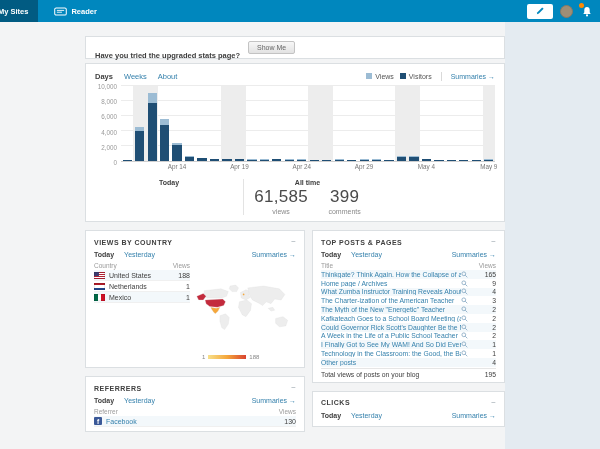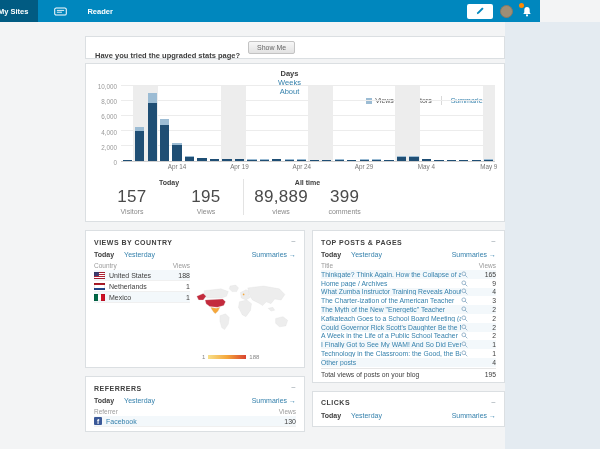--- a/index.html
+++ b/index.html
@@ -1,25 +1,25 @@
 <!DOCTYPE html>
 <html><head>
 <meta charset="utf-8">
 <style>
   * { margin:0; padding:0; box-sizing:border-box; }
   html,body { width:600px; height:449px; overflow:hidden; }
   body { font-family:"Liberation Sans", sans-serif; background:#f3f4f5; position:relative; color:#404040; }
 
   
-  .topbar { position:absolute; top:0; left:0; width:540px; height:22px; background:#0087be;
+  .topbar { position:absolute; top:0; left:0; width:600px; height:22px; background:#0087be;
             display:flex; align-items:center; justify-content:space-between; z-index:10; }
   .tb-left { display:flex; align-items:center; height:100%; }
   .tb-mysites { background:#015b82; color:#fff; font-size:7.5px; font-weight:bold; height:100%;
                 display:flex; align-items:center; padding:0 10px 0 6px; margin-left:-8px; }
-  .tb-reader { display:flex; align-items:center; gap:20px; color:#fff; font-size:7.5px; font-weight:bold; margin-left:16px; }
+  .tb-reader { display:flex; align-items:center; gap:4px; color:#fff; font-size:7.5px; font-weight:bold; margin-left:16px; }
   .tb-right { display:flex; align-items:center; gap:7px; padding-right:7px; }
   .newpost { width:26px; height:15px; background:#fff; border-radius:2px; display:flex; align-items:center; justify-content:center; }
   .avatar { width:13px; height:13px; border-radius:50%; background:#9e8e76; border:1px solid #8a7a64; }
   .bell { position:relative; width:13px; height:14px; display:flex; align-items:center; justify-content:center; }
   .notifdot { position:absolute; top:-1px; left:-1px; width:5px; height:5px; border-radius:50%; background:#ff8a00; }
 
   .rightstrip { position:absolute; top:22px; left:505px; width:95px; height:427px; background:#e4ebf1; }
 
   
   .content { position:absolute; top:30px; left:85px; width:420px; }
@@ -34,21 +34,21 @@
   .dd-btn { width:13px; height:100%; background:#f0f0f0; border-left:1px solid #c7c7c7; font-size:6px; color:#777;
             display:flex; align-items:center; justify-content:center; }
 
   .bannercard { margin-top:6px; height:23px; display:flex; align-items:center; padding:0 9px; gap:8px; }
   .bannertext { font-size:7.5px; font-weight:bold; color:#3d3d3d;margin-top:16px; }
   .showme { font-size:7px; color:#666; padding:2px 8px; border:1px solid #c3c3c3; border-radius:2px;
             background:linear-gradient(#f7f7f7,#e2e2e2); }
 
   
   .chartcard { margin-top:4px; padding:5px 9px 4px; }
-  .chart-tabs { display:flex; align-items:center; height:14px;flex-direction:column; }
+  .chart-tabs { display:flex; align-items:center; height:14px; }
   .ctab { font-size:7.5px; color:#3581ac; margin-right:11px; }
   .ctab.active { color:#404040; font-weight:bold; }
   .chart-right { margin-left:auto; display:flex; align-items:center; gap:6px; }
   .legitem { display:flex; align-items:center; gap:3px; font-size:7px; color:#555; }
   .legswatch { width:6px; height:6px; display:inline-block; }
   .vline { width:1px; height:9px; background:#d9d9d9; margin:0 3px; }
   .summaries { font-size:7px; color:#3581ac; }
 
   .chart-area { display:flex; margin-top:3px; }
   .yaxis { position:relative; width:26px; height:76px; }
@@ -328,36 +328,26 @@
         <span class="xlab" style="left: 31.6667%;">Apr 19</span>
         <span class="xlab" style="left: 48.3333%;">Apr 24</span>
         <span class="xlab" style="left: 65%;">Apr 29</span>
         <span class="xlab" style="left: 81.6667%;">May 4</span>
         <span class="xlab" style="left: 98.3333%;">May 9</span>
       </div>
 
     <div class="statsrow">
         <div class="sgroup" style="width: 37%;">
           <div class="sg-label">Today</div>
-          <div class="sg-cells">
-            <div class="scell">
-              <div class="sval">157</div>
-              <div class="slab">Visitors</div>
-            </div>
-            <div class="scell">
-              <div class="sval">195</div>
-              <div class="slab">Views</div>
-            </div>
-          </div>
         </div>
         <div class="sgroup" style="width: 32%;">
           <div class="sg-label">All time</div>
           <div class="sg-cells">
             <div class="scell">
-              <div class="sval">89,889</div>
+              <div class="sval">61,585</div>
               <div class="slab">views</div>
             </div>
             <div class="scell">
               <div class="sval">399</div>
               <div class="slab">comments</div>
             </div>
           </div>
         </div>
       </div>
   </div>

